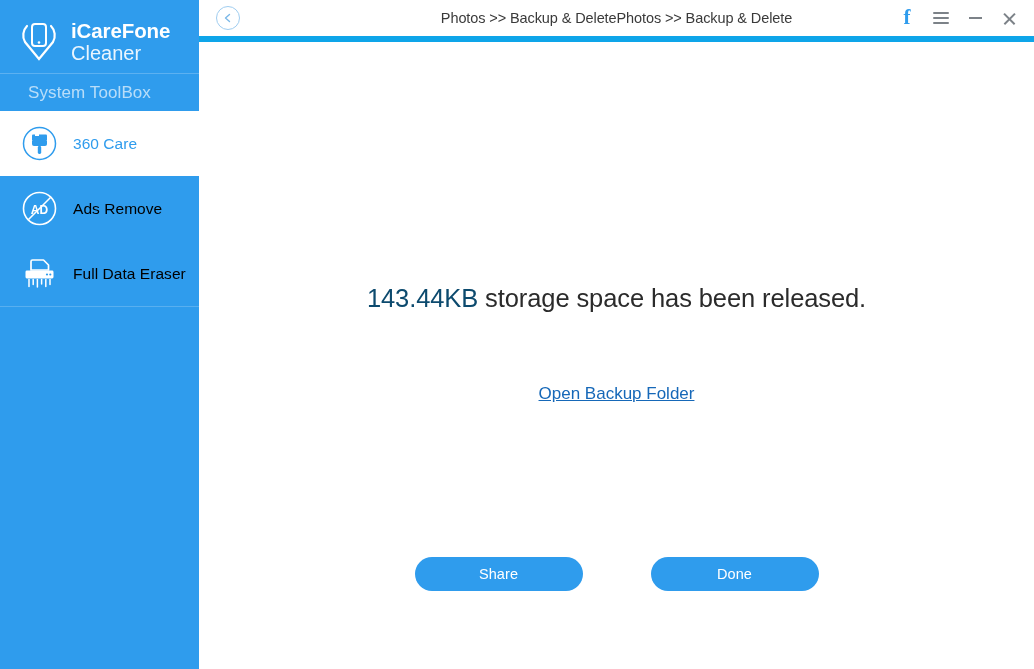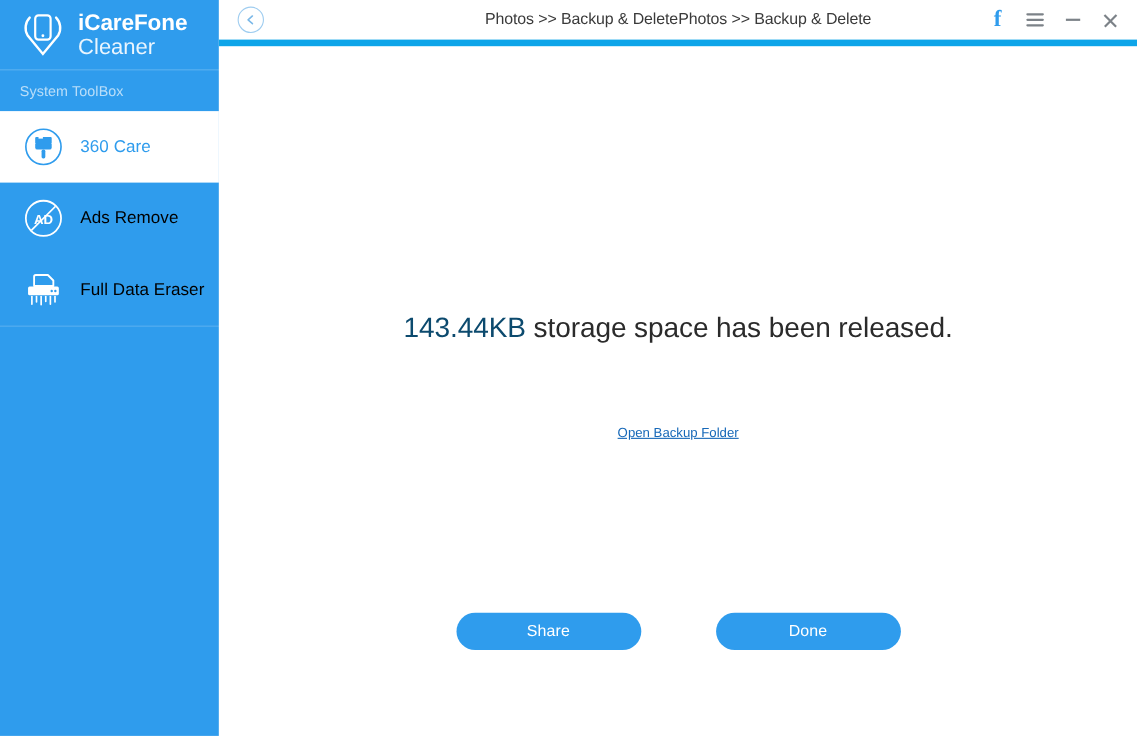--- a/index.html
+++ b/index.html
@@ -24,20 +24,21 @@
     background: #2f9ced;
     flex: 0 0 199px;
     position: relative;
   }
 
   .brand {
     height: 63px;
     display: flex;
     align-items: center;
     padding-left: 19px;
+    margin-top: 10px;
   }
 
   .brand-logo {
     width: 40px;
     height: 44px;
     flex: 0 0 40px;
     margin-right: 12px;
     display: flex;
     align-items: center;
     justify-content: center;
@@ -63,22 +64,22 @@
   .sidebar-divider {
     height: 1px;
     background: rgba(255,255,255,0.22);
     margin: 0;
   }
 
   .section-label {
     height: 37px;
     display: flex;
     align-items: center;
-    padding-left: 18px;
-    font-size: 13px;
+    padding-left: 28px;
+    font-size: 17px;
     color: rgba(255,255,255,0.66);
     letter-spacing: 0.1px;
   }
 
   .nav-item {
     height: 65px;
     display: flex;
     align-items: center;
     padding-left: 19px;
     cursor: pointer;
@@ -214,21 +215,21 @@
     color: #0c4a6e;
   }
 
   .backup-link {
     position: absolute;
     top: 342px;
     left: 0; right: 0;
     text-align: center;
   }
   .backup-link a {
-    font-size: 12px;
+    font-size: 17px;
     color: #1668b8;
     text-decoration: underline;
     cursor: pointer;
   }
 
   .action-row {
     position: absolute;
     top: 515px;
     left: 0; right: 0;
     display: flex;

